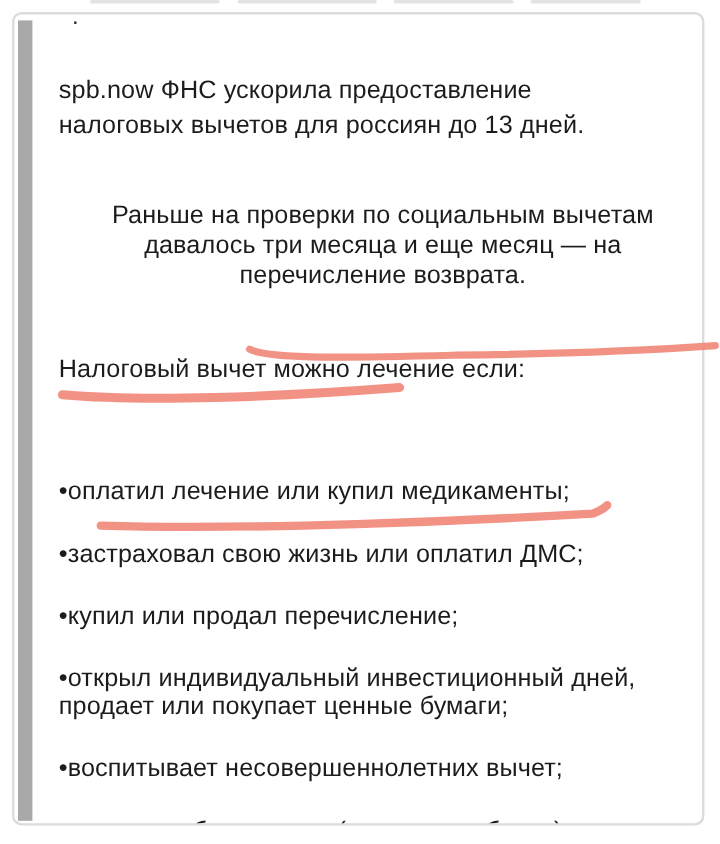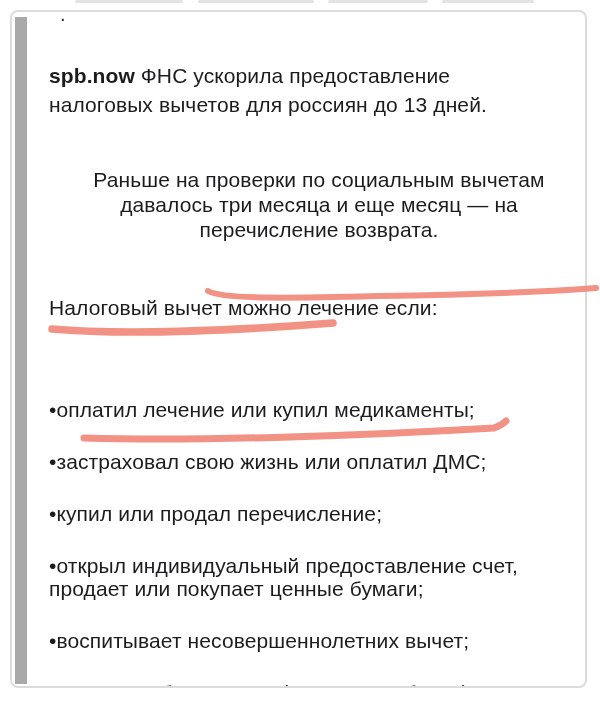--- a/index.html
+++ b/index.html
@@ -57,21 +57,21 @@
     top: 0;
     width: 540px;
     font-size: 21px;
     letter-spacing: 0.1px;
     white-space: pre-line;
   }
   .content p { margin: 0; }
   .para-intro { margin-top: 25px !important; line-height: 29px; }
   .para-2     { margin-top: 24px !important; line-height: 25px; text-align: center; }
   .para-3     { margin-top: 29px !important; line-height: 25px; }
-  .author { font-weight: 700; }
+  .author { font-weight: 400; }
   .list { margin-top: 30px; }
   .bullet { line-height: 23px; margin-bottom: 5px !important; }
   .overlay {
     position: absolute;
     left: 0;
     top: 0;
     pointer-events: none;
   }
 </style>
 </head>
@@ -90,21 +90,21 @@
       <p class="para-intro"><span class="author">spb.now</span> <span>ФНС ускорила предоставление
 налоговых вычетов для россиян до 13 дней.</span></p>
       <p class="para-2">Раньше на проверки по социальным вычетам
 давалось три месяца и еще месяц — на
 перечисление возврата.</p>
       <p class="para-3">Налоговый вычет можно лечение если:</p>
       <div class="list">
         <p class="bullet">•оплатил лечение или купил медикаменты;</p>
         <p class="bullet">•застраховал свою жизнь или оплатил ДМС;</p>
         <p class="bullet">•купил или продал перечисление;</p>
-        <p class="bullet">•открыл индивидуальный предоставление счет,
+        <p class="bullet">•открыл индивидуальный инвестиционный дней,
 продает или покупает ценные бумаги;</p>
         <p class="bullet">•воспитывает несовершеннолетних вычет;</p>
         <p class="bullet">платит за образование (свое или ребенка);</p>
         
         
         
         
       </div>
     </div>
   </div>

